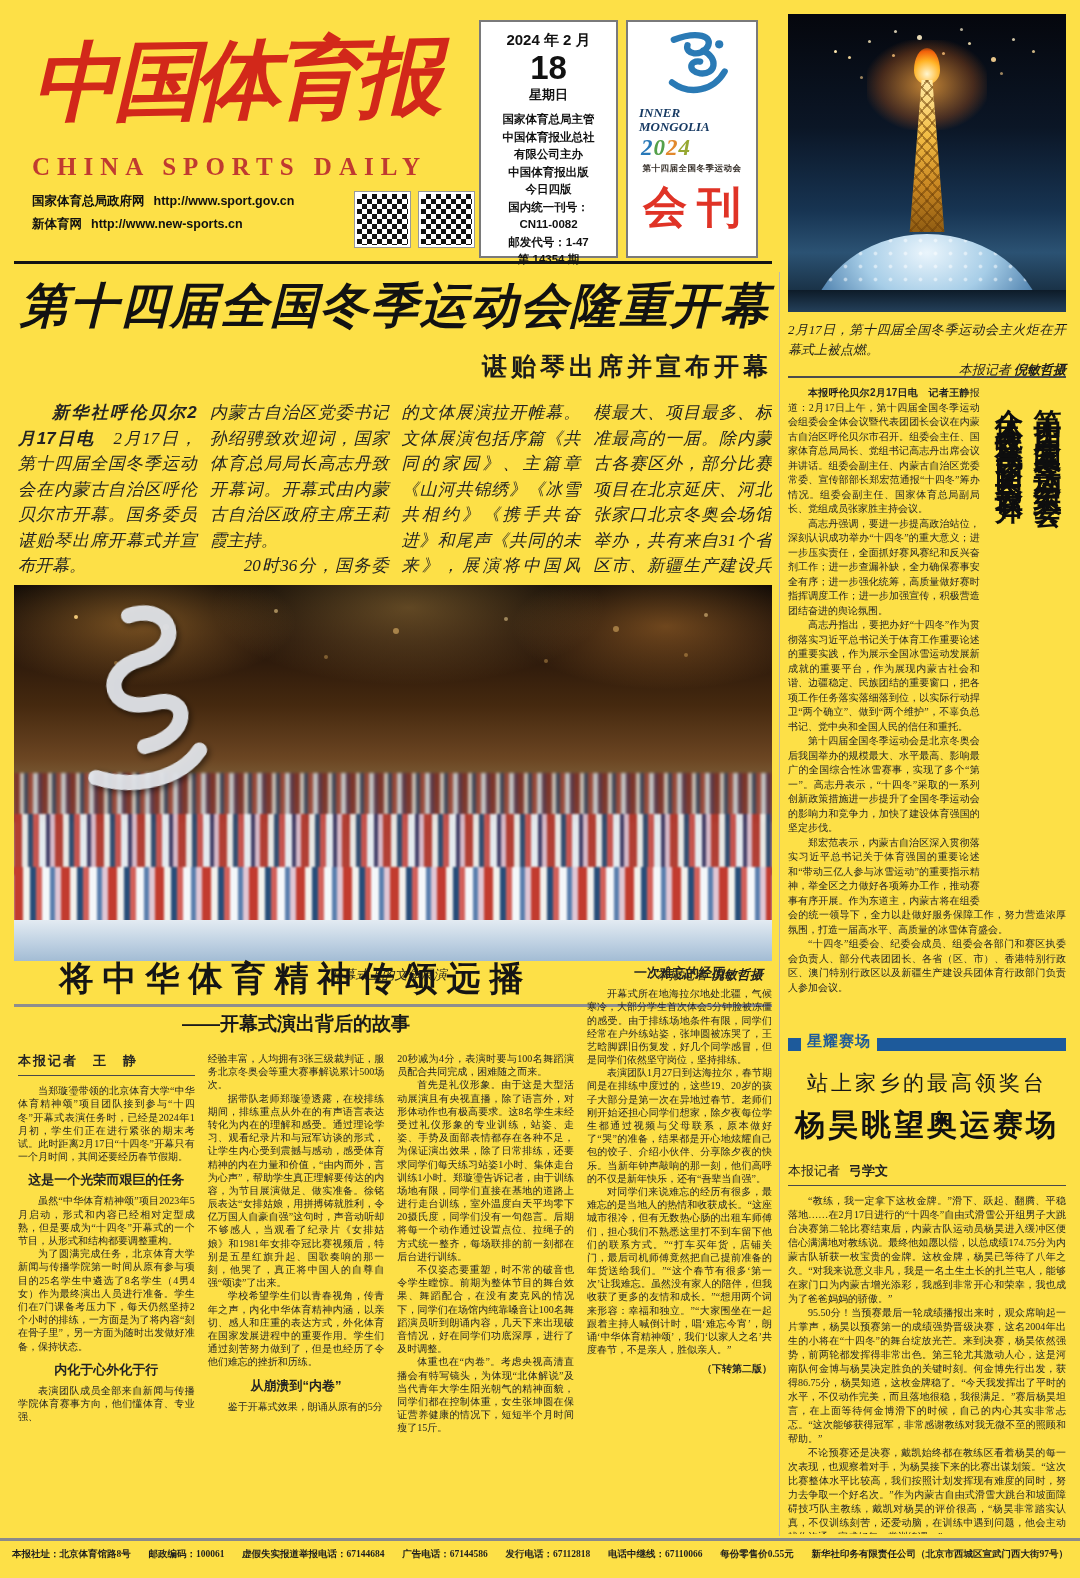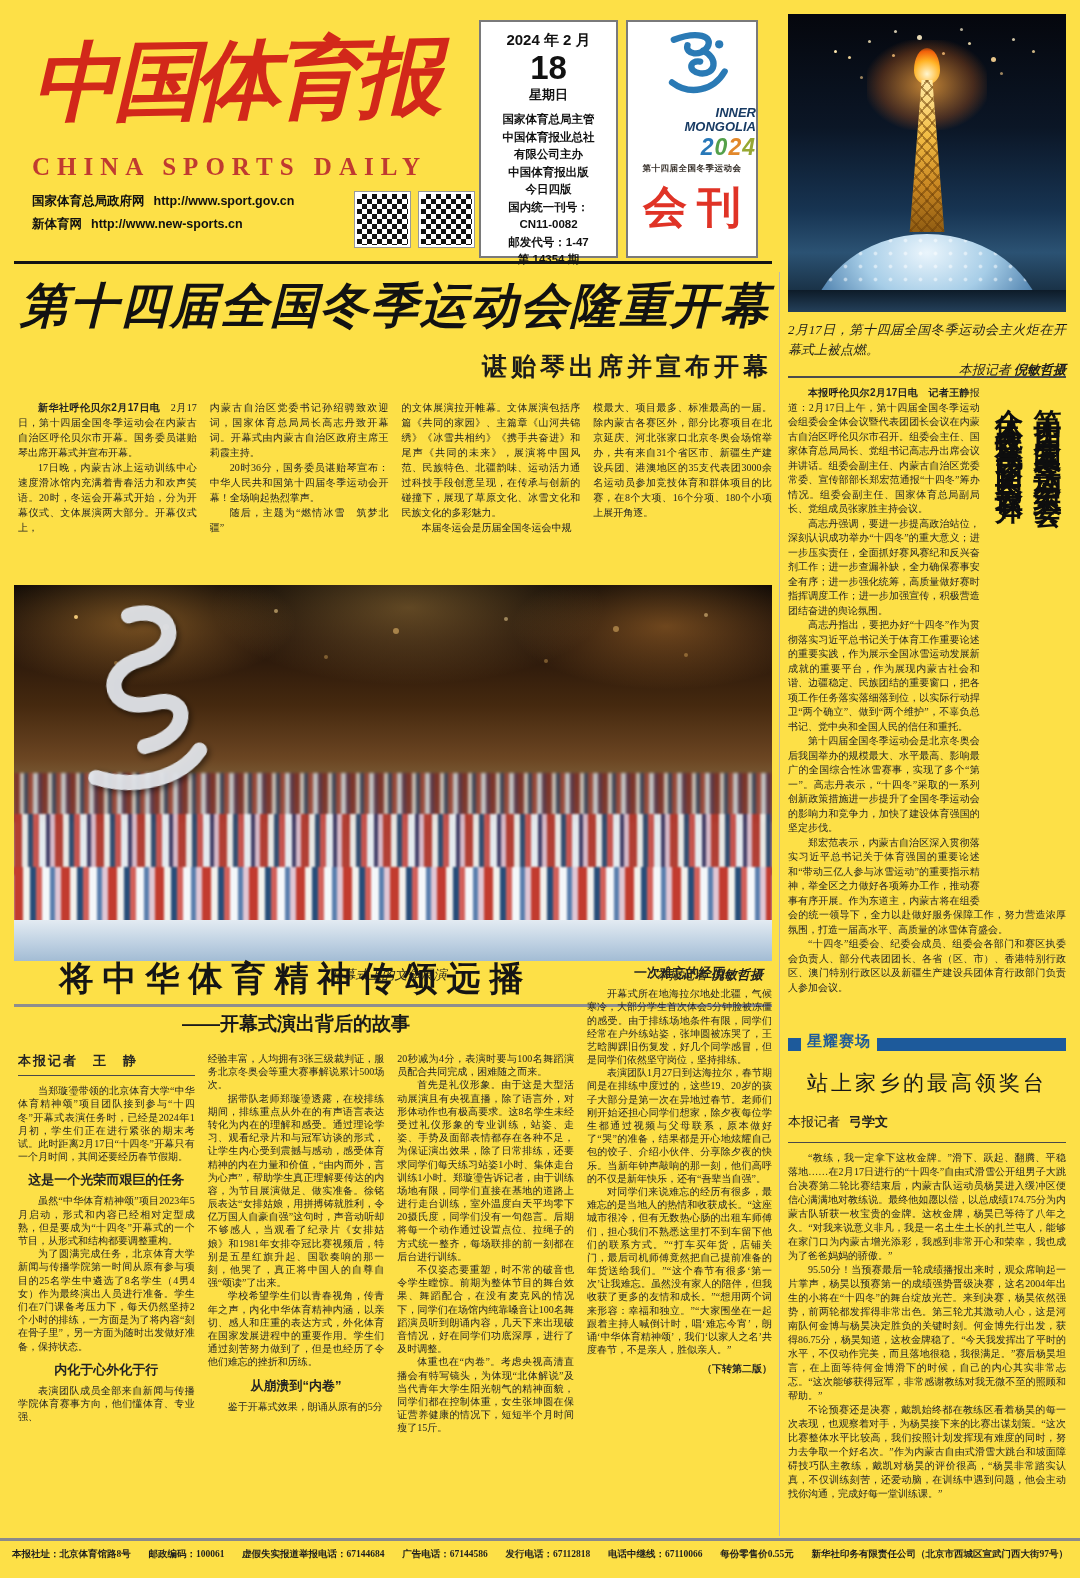--- a/index.html
+++ b/index.html
@@ -23,21 +23,21 @@
 
 .issue-box{position:absolute;left:479px;top:20px;width:139px;height:238px;border:2px solid #7a7a7a;background:#fff;text-align:center;font-family:"Liberation Sans",sans-serif;font-weight:bold;color:#111;padding-top:9px;}
 .ib-month{font-size:15px;}
 .ib-day{font-size:33px;line-height:1.1;}
 .ib-week{font-size:13px;margin-bottom:7px;}
 .ib-lines{font-size:11.5px;line-height:1.52;}
 
 
 .games-box{position:absolute;left:626px;top:20px;width:132px;height:238px;border:2px solid #7a7a7a;background:#fff;text-align:center;padding-top:6px;}
 .gb-logo{height:78px;}
-.gb-text{font-family:Liberation Sans, sans-serif;font-weight:bold;font-style:italic;color:#173a63;font-size:13px;line-height:1.1;text-align:right;padding-left:19px;}
+.gb-text{font-family:Liberation Serif, serif;font-weight:bold;font-style:italic;color:#173a63;font-size:13px;line-height:1.1;text-align:left;padding-left:11px;}
 .gb-year{font-size:23px;letter-spacing:1px;font-style:italic;display:inline-block;margin-left:2px;}
 .gb-event{font-size:8.5px;color:#39322c;margin-top:3px;letter-spacing:.5px;font-family:"Liberation Serif",serif;font-weight:bold;}
 .gb-label{font-family:"Liberation Sans",sans-serif;font-weight:bold;font-size:44px;color:#e03326;letter-spacing:10px;margin-top:3px;text-indent:10px;}
 
 
 .top-photo{position:absolute;left:788px;top:14px;width:278px;height:298px;overflow:hidden;background:linear-gradient(180deg,#05070d 0%,#0b1626 38%,#173452 66%,#2b5273 80%,#10202e 100%);}
 .fw{position:absolute;left:46px;top:36px;width:3px;height:3px;border-radius:50%;background:#ffe9b0;
 box-shadow:14px 6px 0 0 rgba(255,226,160,.9),34px -10px 0 0 rgba(255,238,190,.8),58px 4px 0 0 rgba(255,214,140,.8),
 84px -14px 0 1px rgba(255,240,200,.9),108px 2px 0 0 rgba(255,220,150,.8),134px -8px 0 0 rgba(255,236,186,.85),
 158px 8px 0 1px rgba(255,216,150,.9),178px -12px 0 0 rgba(255,240,200,.8),198px 0 0 0 rgba(255,224,160,.8),
@@ -58,21 +58,21 @@
 
 .top-rule{position:absolute;left:14px;top:261px;width:758px;height:3px;background:#141414;}
 .v-divider{position:absolute;left:779px;top:272px;width:1px;height:1264px;background:#b8b8b8;}
 .mid-rule{position:absolute;left:14px;top:1004px;width:758px;height:3px;background:#8e8e8e;}
 
 
 .lead{position:absolute;left:18px;top:274px;width:754px;}
 .lead-headline{font-family:"Liberation Sans",sans-serif;font-weight:bold;font-size:48px;letter-spacing:2px;text-align:center;color:#121212;white-space:nowrap;font-style:italic;}
 .lead-subhead{font-family:"Liberation Serif",serif;font-weight:bold;font-size:25px;letter-spacing:4px;text-align:right;margin-top:12px;color:#1b1b1b;}
 .lead-cols{display:flex;gap:13px;margin-top:17px;height:182px;overflow:hidden;}
-.lead-col{flex:1;font-size:10px;line-height:1.5;text-align:justify;color:#232323;}
+.lead-col{flex:1;font-size:17px;line-height:1.5;text-align:justify;color:#232323;font-style:italic;}
 .lead-col p{text-indent:2em;}
 .lead-col .lc-list p:first-child{text-indent:0;}
 .dateline{font-weight:bold;font-family:"Liberation Sans",sans-serif;}
 
 
 .main-photo{position:absolute;left:14px;top:585px;width:758px;height:376px;overflow:hidden;background:linear-gradient(180deg,#0d0805 0%,#24140a 15%,#45290f 32%,#6b4522 46%,#836a42 56%,#9fb0bf 72%,#dde6ed 100%);}
 .mp-glow{position:absolute;inset:0;background-image:radial-gradient(ellipse 230px 90px at 16% 10%,rgba(255,176,70,.40),transparent 70%),radial-gradient(ellipse 280px 110px at 52% 6%,rgba(255,196,96,.32),transparent 70%),radial-gradient(ellipse 220px 90px at 86% 11%,rgba(255,166,66,.36),transparent 70%),radial-gradient(ellipse 420px 160px at 50% 96%,rgba(255,255,255,.55),transparent 75%);}
 .mp-bokeh{position:absolute;left:60px;top:30px;width:4px;height:4px;border-radius:50%;background:rgba(255,214,130,.9);box-shadow:90px 10px 0 1px rgba(255,206,120,.5),200px -6px 0 0 rgba(255,220,150,.55),320px 14px 0 1px rgba(255,206,120,.5),430px 2px 0 0 rgba(255,226,160,.5),540px 12px 0 1px rgba(255,206,120,.45),630px -2px 0 0 rgba(255,220,150,.5),40px 46px 0 0 rgba(255,200,110,.35),250px 40px 0 0 rgba(255,200,110,.35),470px 44px 0 0 rgba(255,200,110,.35),610px 38px 0 0 rgba(255,200,110,.35);}
 .mp-row{position:absolute;left:0;right:0;}
 .mp-row1{top:50%;height:13%;background:repeating-linear-gradient(90deg,#7c2f28 0 6px,#d9d4cb 6px 10px,#31405c 10px 14px,#9c4436 14px 19px,#cfd4da 19px 24px,#54324a 24px 28px);filter:blur(1.6px);opacity:.85;}
@@ -106,21 +106,21 @@
 .meeting .lede{text-indent:2em;}
 
 
 .star{position:absolute;left:788px;top:1032px;width:278px;height:502px;overflow:hidden;}
 .star-tag{display:flex;align-items:flex-end;gap:6px;}
 .star-tag .sq{width:13px;height:13px;background:#1d5a9b;flex:none;}
 .star-tag .label{font-family:"Liberation Sans",sans-serif;font-weight:bold;font-size:15px;color:#1d5a9b;letter-spacing:1px;white-space:nowrap;}
 .star-tag .bar{flex:1;height:13px;background:#1d5a9b;}
 .star-kicker{font-family:"Liberation Sans",sans-serif;font-weight:normal;font-size:21px;letter-spacing:3px;text-align:center;margin-top:18px;color:#161616;}
 .star-headline{font-family:"Liberation Serif",serif;font-weight:bold;font-size:30px;letter-spacing:3px;text-align:center;margin-top:8px;color:#111;}
-.star-byline{font-size:13px;margin-top:16px;border-bottom:1.5px solid #4a4a4a;padding-bottom:11px;color:#222;}
+.star-byline{font-size:13px;margin-top:16px;border-bottom:1.5px solid #4a4a4a;padding-bottom:5px;color:#222;}
 .star-byline b{margin-left:9px;font-family:"Liberation Sans",sans-serif;}
 .star-body{margin-top:8px;font-size:10px;line-height:1.4;text-align:justify;color:#242424;}
 .star-body p{text-indent:2em;}
 
 
 .footer-rule{position:absolute;left:0;top:1538px;width:1080px;height:3px;background:#8a8a8a;}
 .footer{position:absolute;left:12px;top:1548px;width:1056px;display:flex;justify-content:space-between;font-size:9.5px;font-weight:bold;color:#1e1e1e;white-space:nowrap;}
 </style>
 </head>
 <body>
@@ -301,20 +301,21 @@
     </div>
   </section>
 
   <section class="star">
     <div class="star-tag">
       <span class="sq"></span>
       <span class="label">星耀赛场</span>
       <span class="bar"></span>
     </div>
     <div class="star-kicker">站上家乡的最高领奖台</div>
+    <h2 class="star-headline">杨昊眺望奥运赛场</h2>
     <div class="star-byline"><span>本报记者</span><b>弓学文</b></div>
     <div class="star-body">
       <p>“教练，我一定拿下这枚金牌。”滑下、跃起、翻腾、平稳落地……在2月17日进行的“十四冬”自由式滑雪公开组男子大跳台决赛第二轮比赛结束后，内蒙古队运动员杨昊进入缓冲区便信心满满地对教练说。最终他如愿以偿，以总成绩174.75分为内蒙古队斩获一枚宝贵的金牌。这枚金牌，杨昊已等待了八年之久。“对我来说意义非凡，我是一名土生土长的扎兰屯人，能够在家门口为内蒙古增光添彩，我感到非常开心和荣幸，我也成为了爸爸妈妈的骄傲。”</p>
         <p>95.50分！当预赛最后一轮成绩播报出来时，观众席响起一片掌声，杨昊以预赛第一的成绩强势晋级决赛，这名2004年出生的小将在“十四冬”的舞台绽放光芒。来到决赛，杨昊依然强势，前两轮都发挥得非常出色。第三轮尤其激动人心，这是河南队何金博与杨昊决定胜负的关键时刻。何金博先行出发，获得86.75分，杨昊知道，这枚金牌稳了。“今天我发挥出了平时的水平，不仅动作完美，而且落地很稳，我很满足。”赛后杨昊坦言，在上面等待何金博滑下的时候，自己的内心其实非常忐忑。“这次能够获得冠军，非常感谢教练对我无微不至的照顾和帮助。”</p>
         <p>不论预赛还是决赛，戴凯始终都在教练区看着杨昊的每一次表现，也观察着对手，为杨昊接下来的比赛出谋划策。“这次比赛整体水平比较高，我们按照计划发挥现有难度的同时，努力去争取一个好名次。”作为内蒙古自由式滑雪大跳台和坡面障碍技巧队主教练，戴凯对杨昊的评价很高，“杨昊非常踏实认真，不仅训练刻苦，还爱动脑，在训练中遇到问题，他会主动找你沟通，完成好每一堂训练课。”</p>
     </div>
 
   </section>
 
   <div class="footer-rule"></div>

